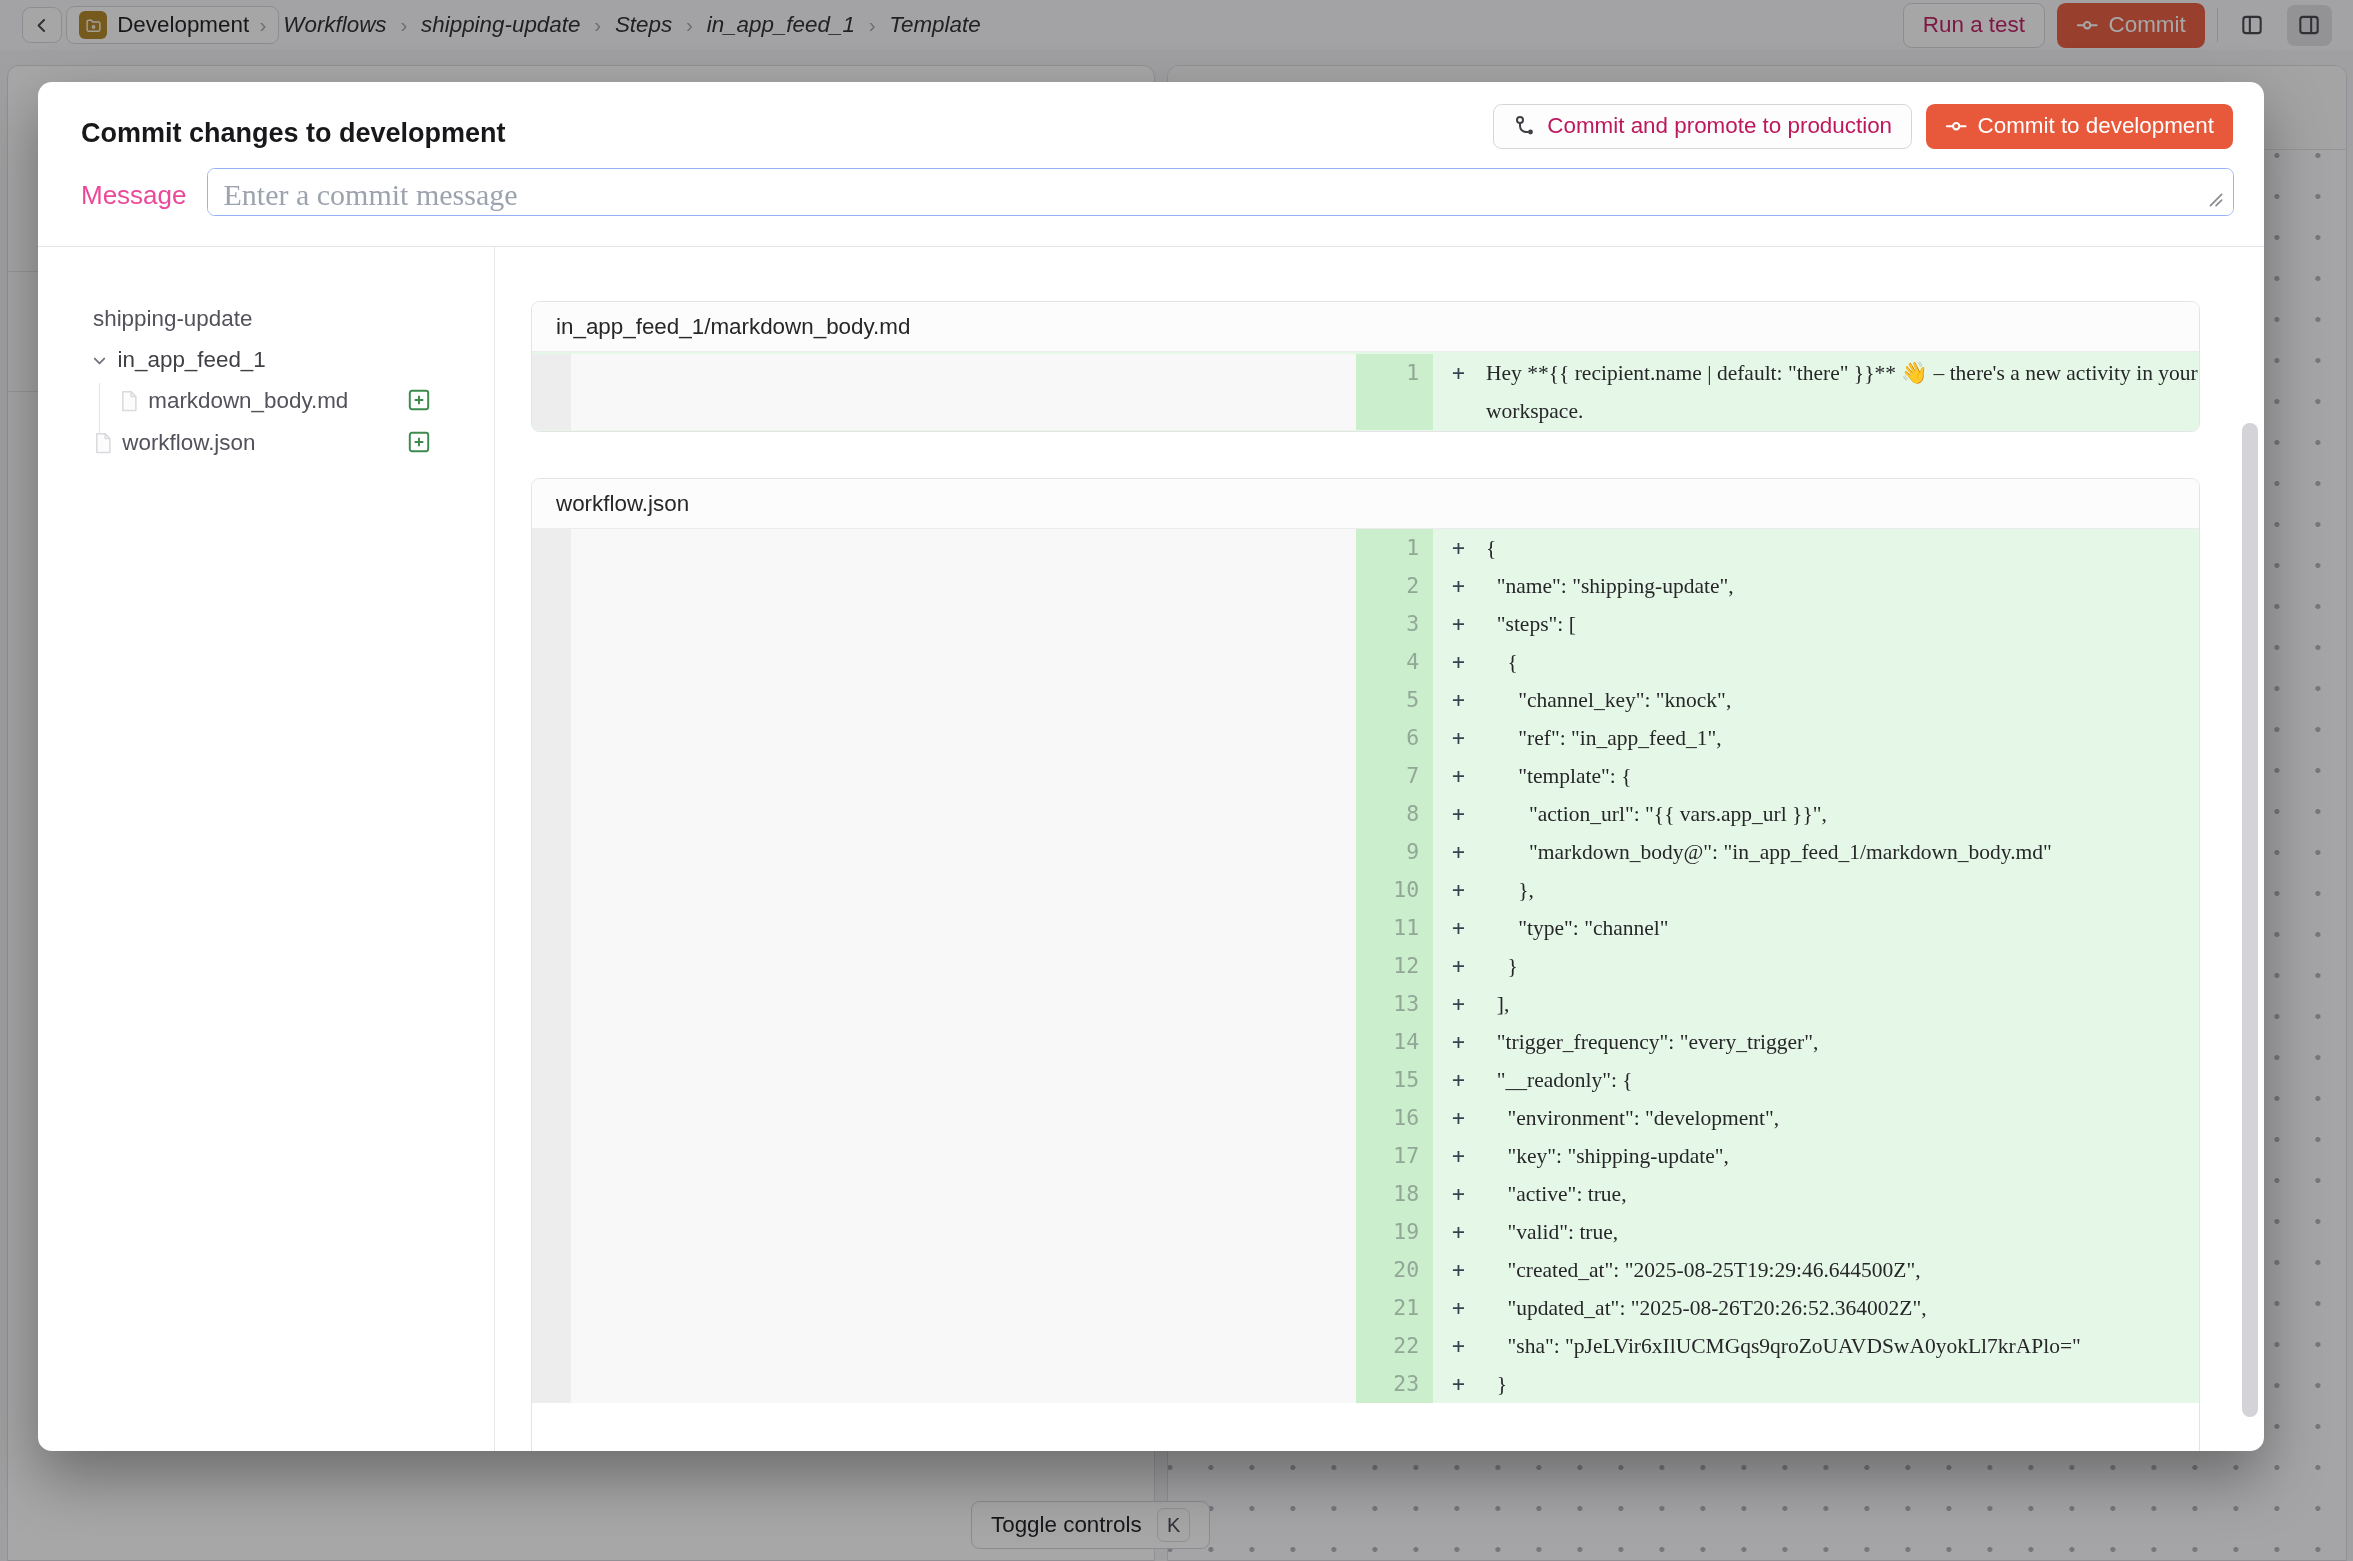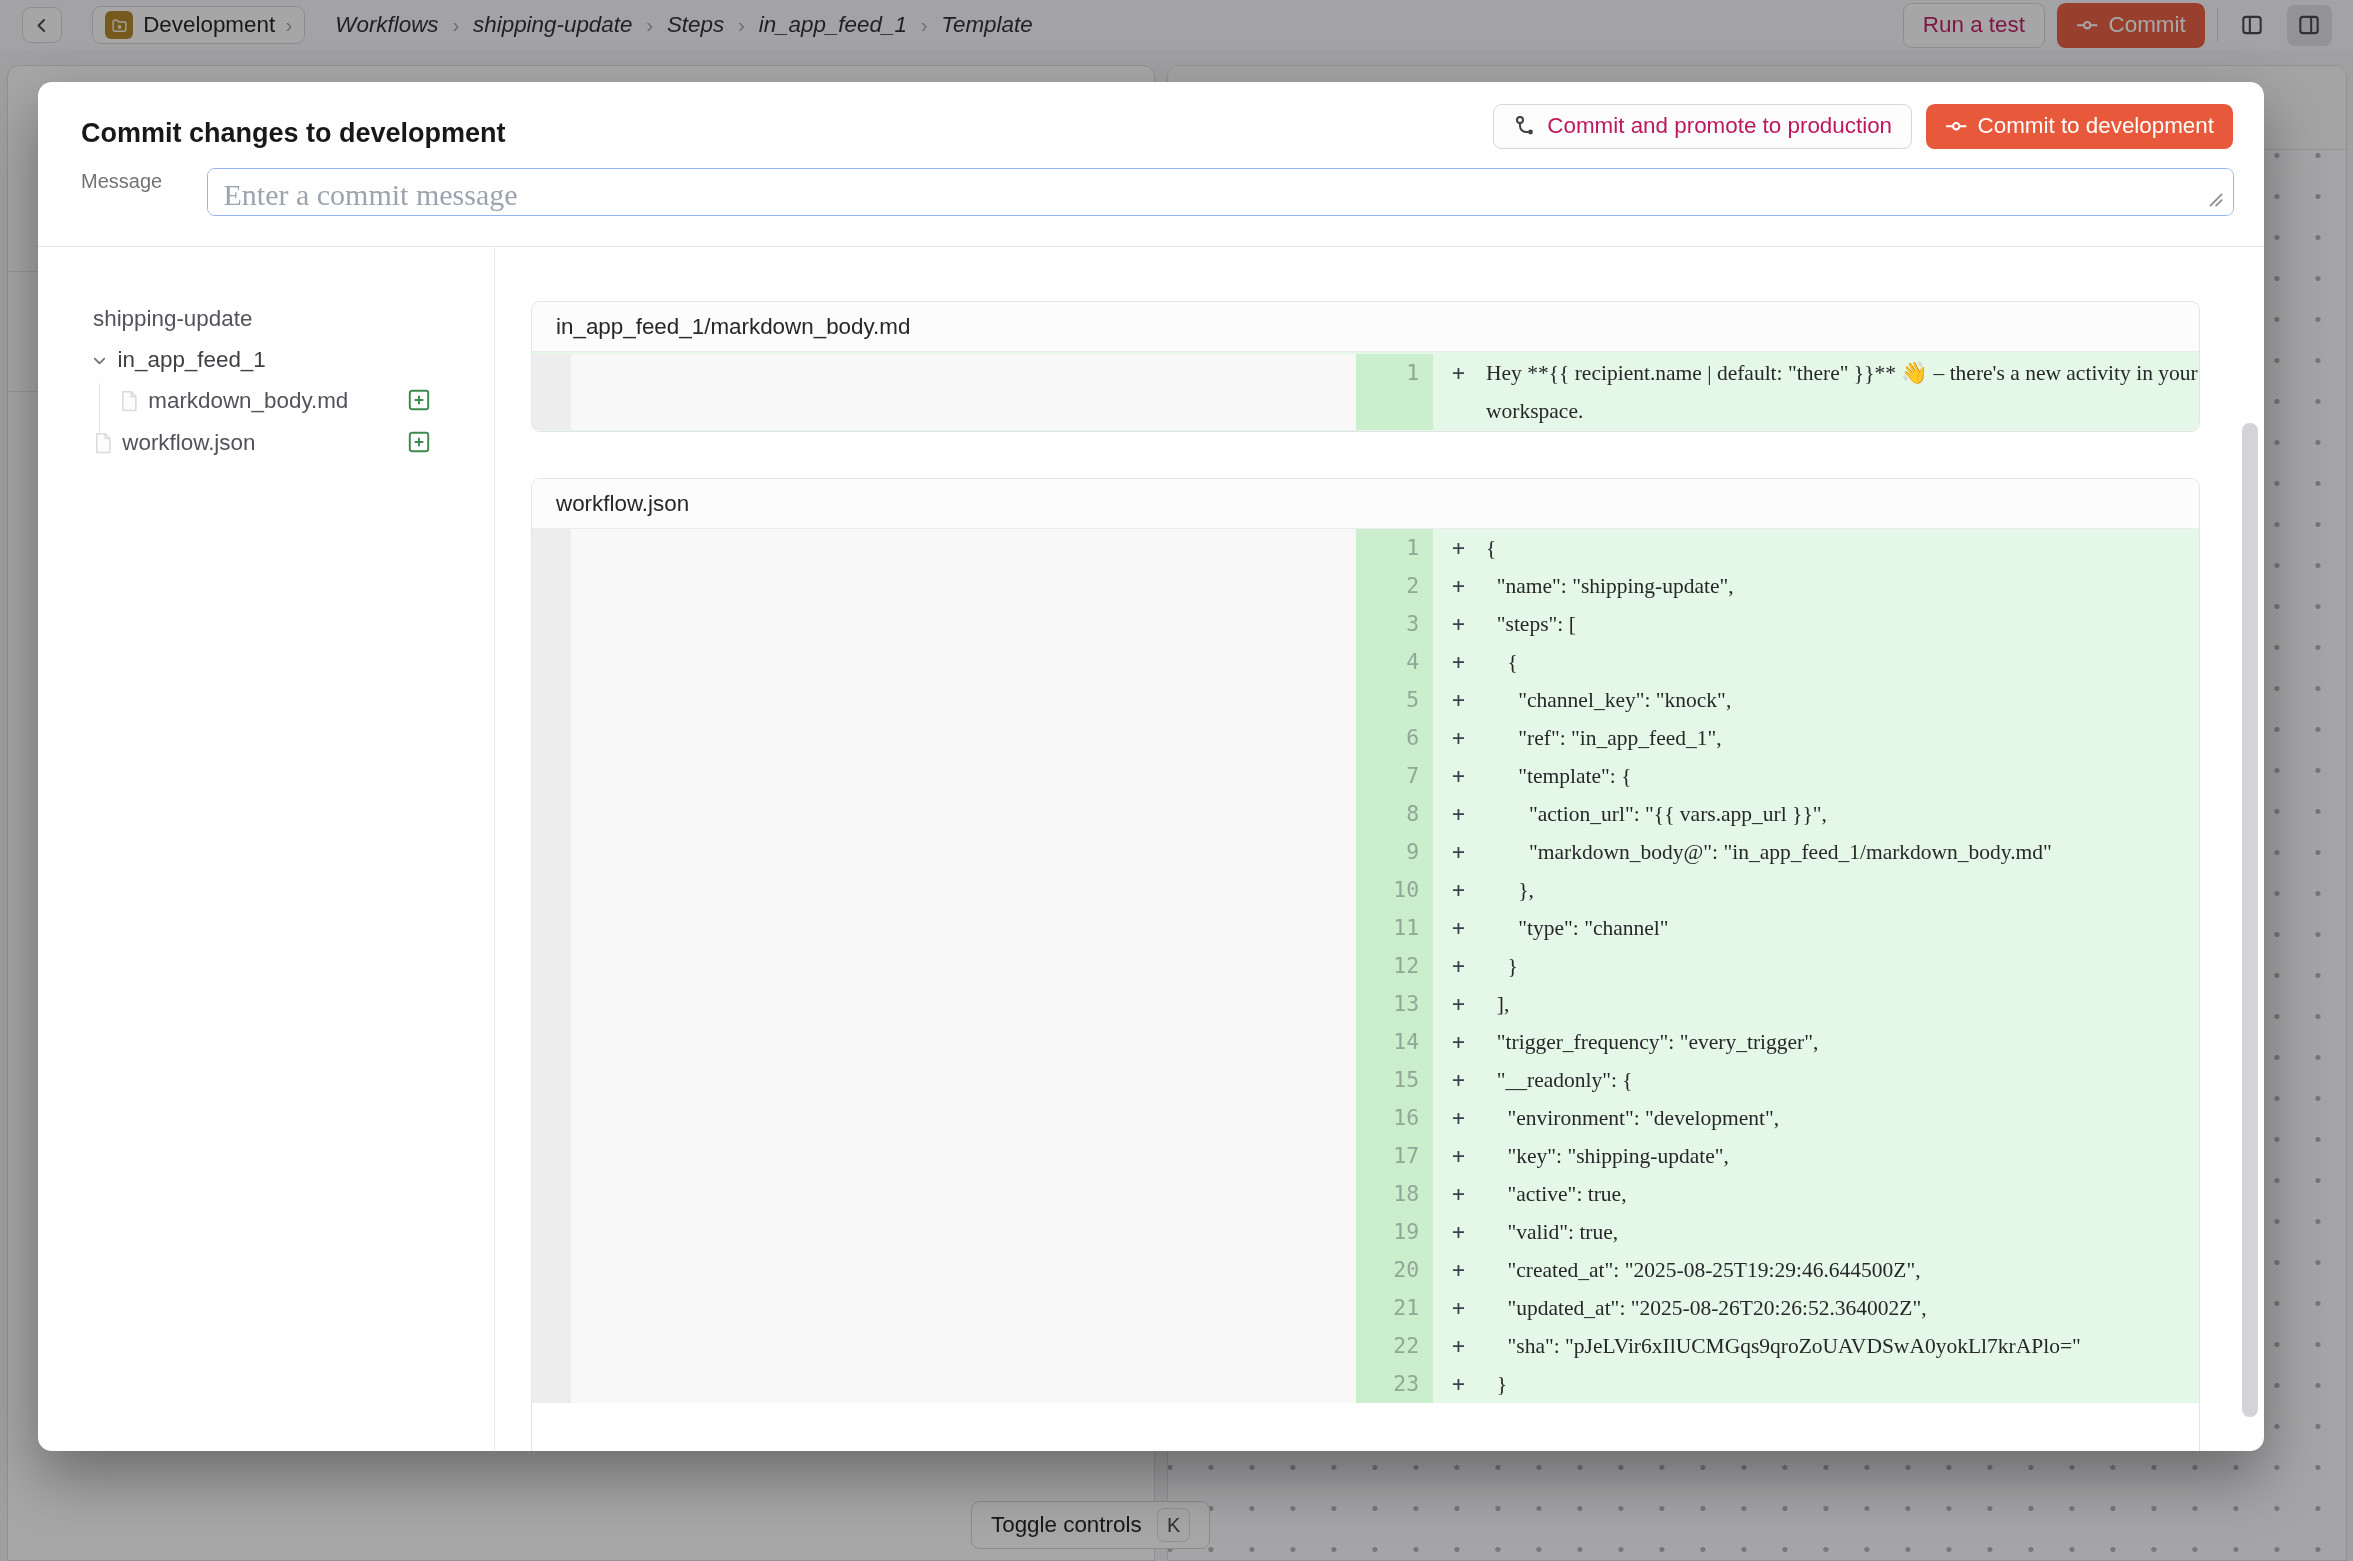--- a/index.html
+++ b/index.html
@@ -7,21 +7,21 @@
   body { font-family: "Liberation Sans", sans-serif; }
   .screen {
     position: relative; width: 2354px; height: 1562px;
     background: #f4f4f5; overflow: hidden;
   }
 
   
   .toolbar {
     position: absolute; left: 0; top: 0; width: 2354px; height: 50px;
     background: #f9f9fa; display: flex; align-items: center;
-    padding: 0 22.4px; gap: 30px; font-size: 22.4px; color: #18181b;
+    padding: 0 22.4px; gap: 4px; font-size: 22.4px; color: #18181b;
   }
   .icon-btn {
     height: 36px; min-width: 40px; border: 0.9px solid #d6d6da; border-radius: 8.6px;
     background: #fdfdfd; display: flex; align-items: center; justify-content: center;
   }
   .env-chip {
     height: 38px; border: 0.9px solid #d6d6da; border-radius: 8.6px; background: #fdfdfd;
     display: flex; align-items: center; gap: 10.3px; padding: 0 12px; font-weight: 500;
   }
   .env-folder {
@@ -73,21 +73,21 @@
   .overlay { position: absolute; inset: 0; background: rgba(24,24,27,0.38); z-index: 5; }
 
   
   .modal {
     position: absolute; left: 38px; top: 82px; width: 2226px; height: 1369px;
     background: #ffffff; border-radius: 13.8px; z-index: 10; overflow: hidden;
     box-shadow: 0 26px 60px rgba(0,0,0,0.35);
   }
   .modal-title { position: absolute; left: 43px; top: 36px; font-size: 27px; font-weight: 700; color: #18181b; }
   .modal-actions { position: absolute; right: 31px; top: 21.5px; display: flex; gap: 13.8px; }
-  .msg-label { position: absolute; left: 43px; top: 88px; font-size: 20px; color: #737373; }
+  .msg-label { position: absolute; left: 43px; top: 98px; font-size: 26px; color: #ec4899; }
   .msg-input {
     position: absolute; left: 169px; top: 86px; width: 2027px; height: 48px;
     border: 1.7px solid #94b2f8; border-radius: 7.7px; font-size: 30px; color: #18181b;
     padding: 8.6px 15.5px; resize: none; outline: none; font-family: Liberation Serif, serif;
     background: #fff;
   }
   .msg-input::placeholder { color: #9ca3af; }
   .msg-grip { position: absolute; left: 2165px; top: 105px; pointer-events: none; }
   .modal-divider { position: absolute; left: 0; top: 164px; width: 100%; border-top: 0.9px solid #e4e4e7; }
   .modal-body { position: absolute; left: 0; top: 165px; right: 0; bottom: 0; }

